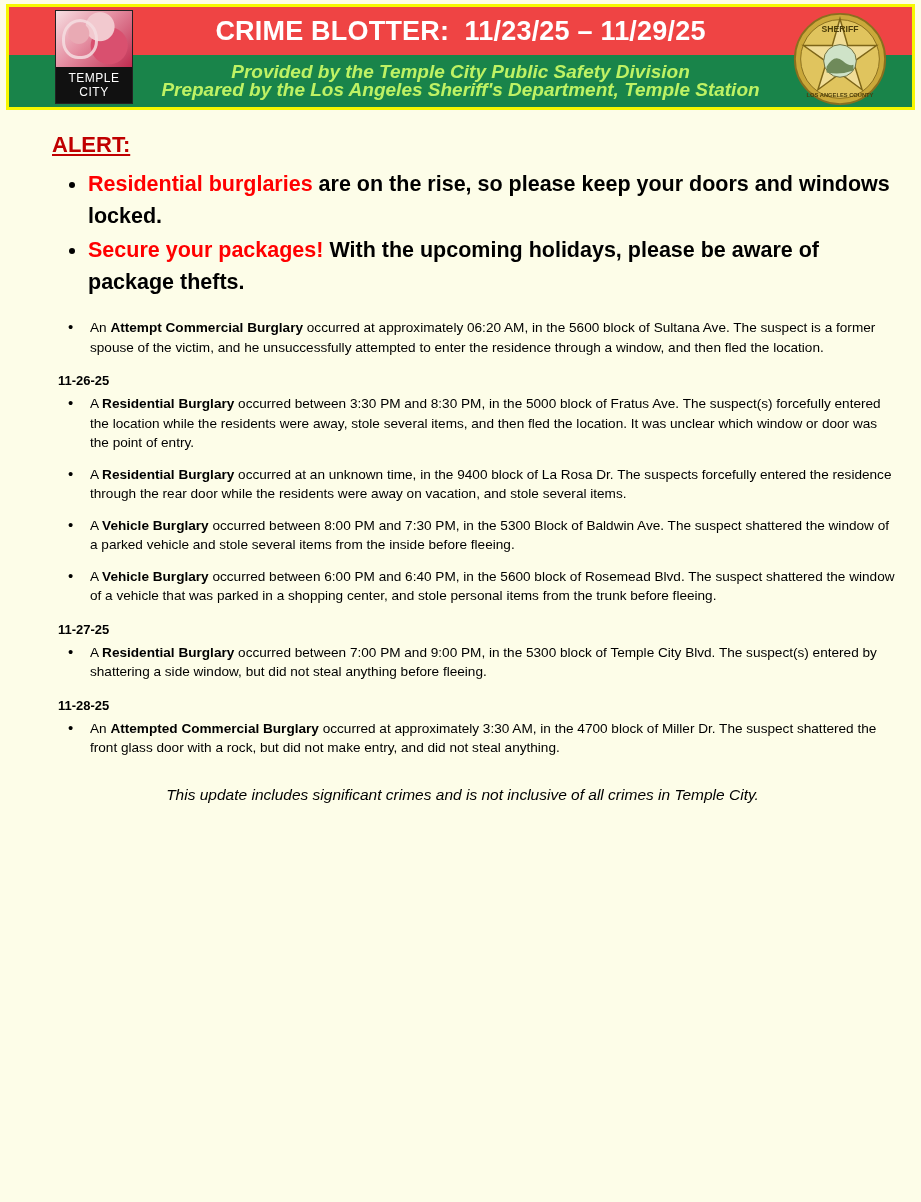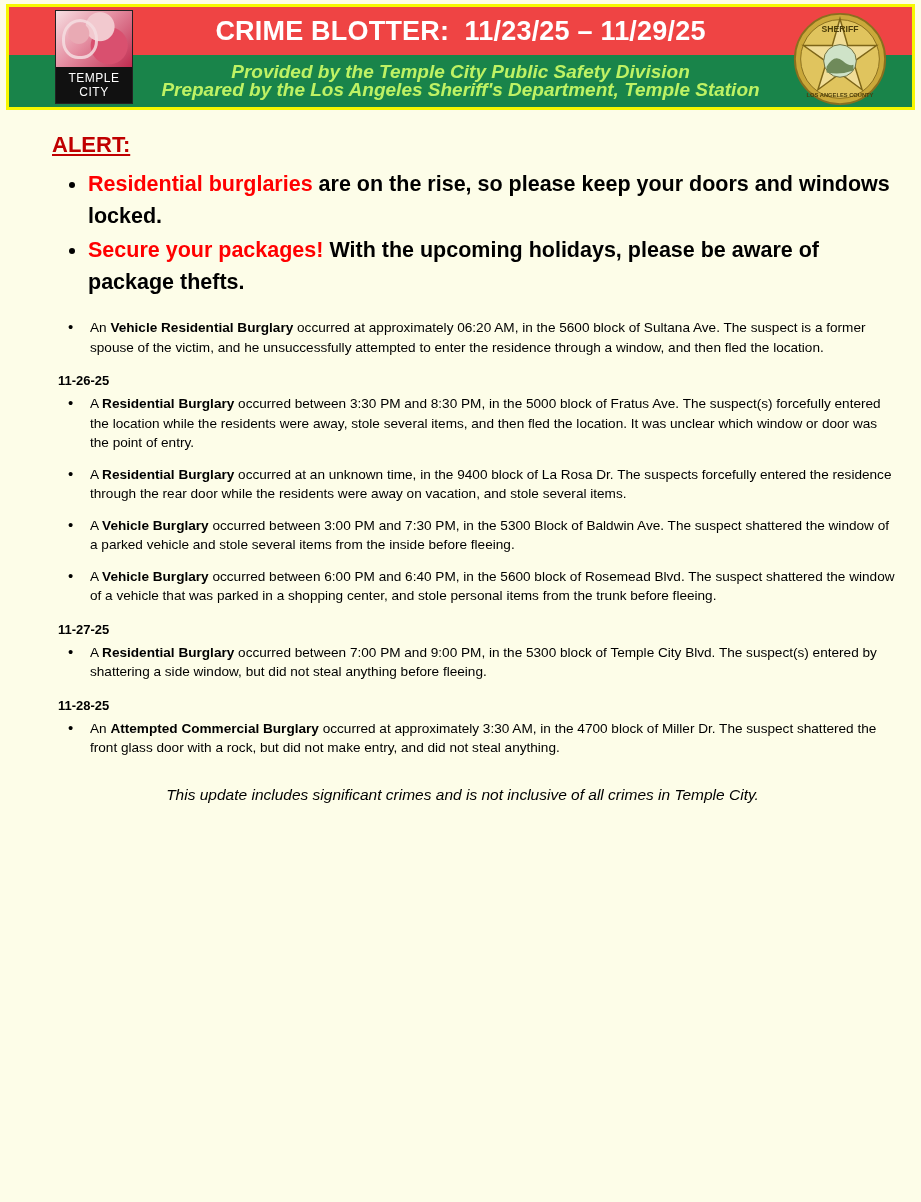--- a/index.html
+++ b/index.html
@@ -231,34 +231,34 @@
       <li>
         <span class="red">Secure your packages!</span><span> With the upcoming holidays, please be aware of package thefts.</span>
       </li>
     </ul>
   </div>
 
   <div class="body-wrap">
 
     <ul class="entries">
       <li>
-        <span>An </span><b>Vehicle Residential Burglary</b><span> occurred at approximately 06:20 AM, in the 5600 block of Sultana Ave. The suspect is a former spouse of the victim, and he unsuccessfully attempted to enter the residence through a window, and then fled the location.</span>
+        <span>An </span><b>Attempt Commercial Burglary</b><span> occurred at approximately 06:20 AM, in the 5600 block of Sultana Ave. The suspect is a former spouse of the victim, and he unsuccessfully attempted to enter the residence through a window, and then fled the location.</span>
       </li>
     </ul>
 
     <div class="date-head">11-26-25</div>
     <ul class="entries">
       <li>
         <span>A </span><b>Residential Burglary</b><span> occurred between 3:30 PM and 8:30 PM, in the 5000 block of Fratus Ave. The suspect(s) forcefully entered the location while the residents were away, stole several items, and then fled the location. It was unclear which window or door was the point of entry.</span>
       </li>
       <li>
         <span>A </span><b>Residential Burglary</b><span> occurred at an unknown time, in the 9400 block of La Rosa Dr. The suspects forcefully entered the residence through the rear door while the residents were away on vacation, and stole several items.</span>
       </li>
       <li>
-        <span>A </span><b>Vehicle Burglary</b><span> occurred between 3:00 PM and 7:30 PM, in the 5300 Block of Baldwin Ave. The suspect shattered the window of a parked vehicle and stole several items from the inside before fleeing.</span>
+        <span>A </span><b>Vehicle Burglary</b><span> occurred between 8:00 PM and 7:30 PM, in the 5300 Block of Baldwin Ave. The suspect shattered the window of a parked vehicle and stole several items from the inside before fleeing.</span>
       </li>
       <li>
         <span>A </span><b>Vehicle Burglary</b><span> occurred between 6:00 PM and 6:40 PM, in the 5600 block of Rosemead Blvd. The suspect shattered the window of a vehicle that was parked in a shopping center, and stole personal items from the trunk before fleeing.</span>
       </li>
     </ul>
 
     <div class="date-head">11-27-25</div>
     <ul class="entries">
       <li>
         <span>A </span><b>Residential Burglary</b><span> occurred between 7:00 PM and 9:00 PM, in the 5300 block of Temple City Blvd. The suspect(s) entered by shattering a side window, but did not steal anything before fleeing.</span>

